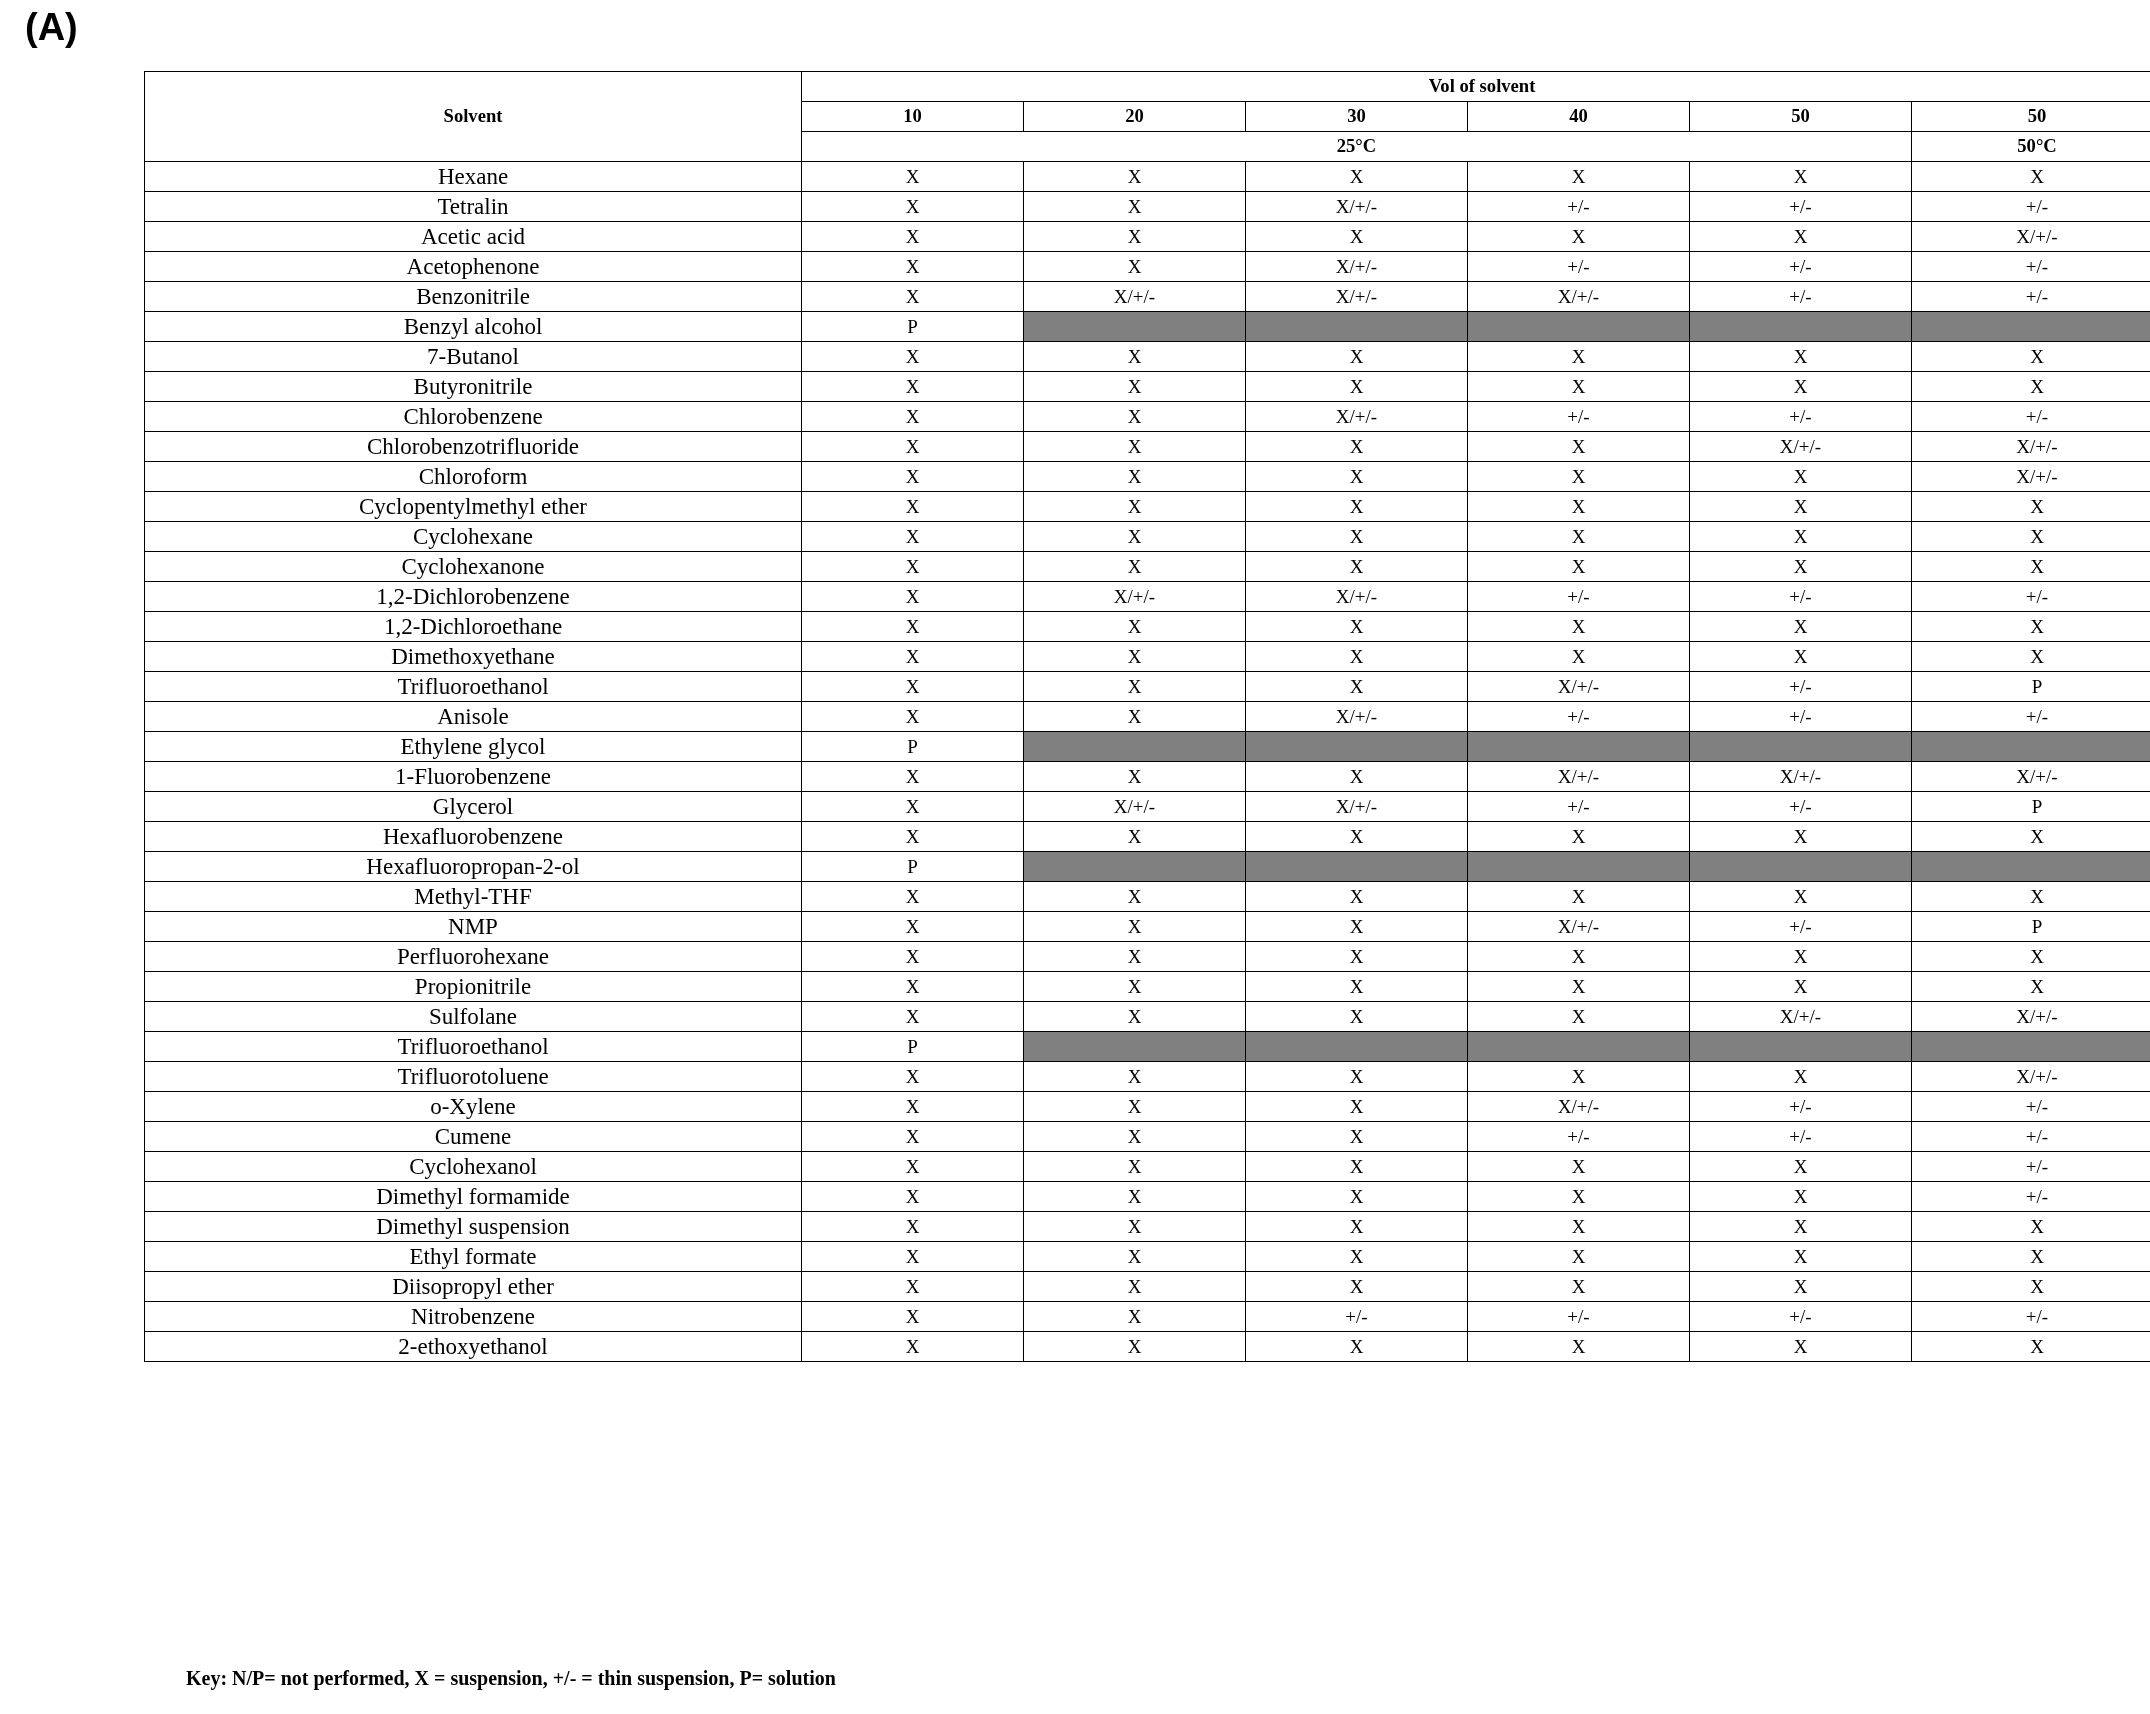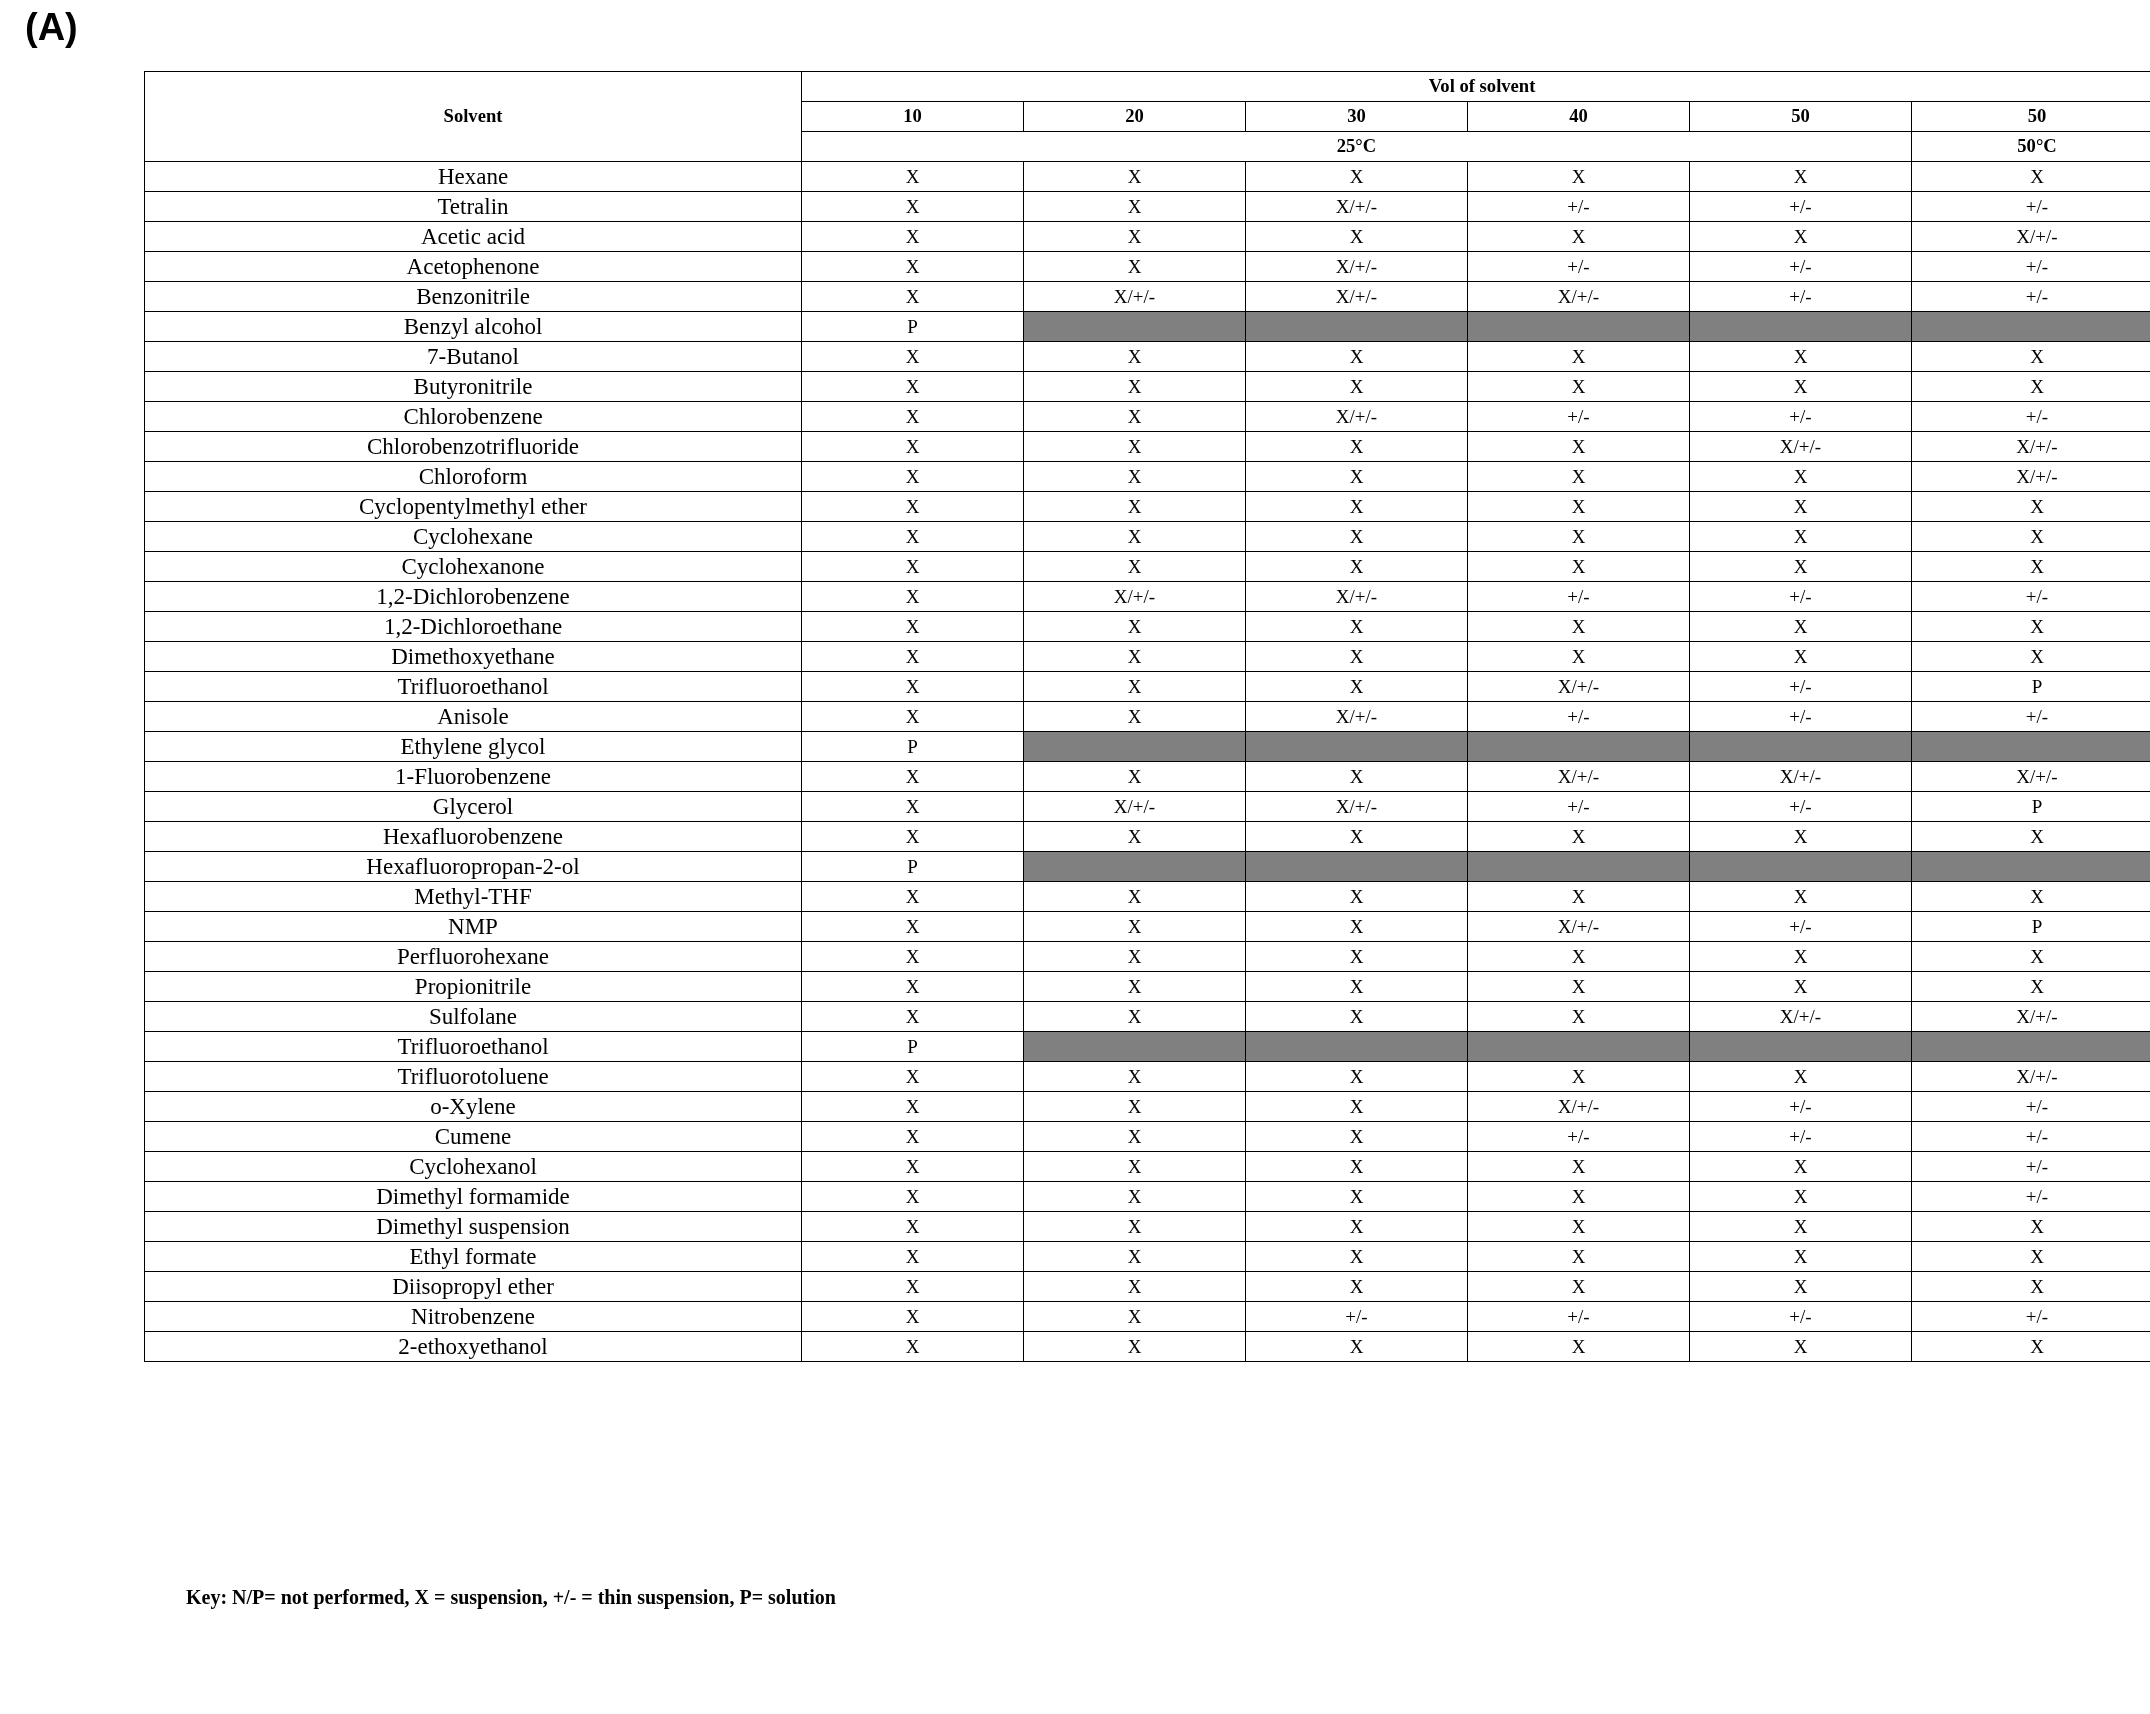--- a/index.html
+++ b/index.html
@@ -89,21 +89,21 @@
     font-size: 23px;
   }
 
   td.val {
     font-size: 19px;
   }
 
   #key-line {
     position: absolute;
     left: 186px;
-    top: 1586px;
+    top: 1667px;
     font-size: 20px;
     font-weight: bold;
     font-family: "Liberation Serif", "DejaVu Serif", serif;
     white-space: nowrap;
   }
 </style>
 </head>
 <body>
 
 <div id="panel-label">(A)</div>

